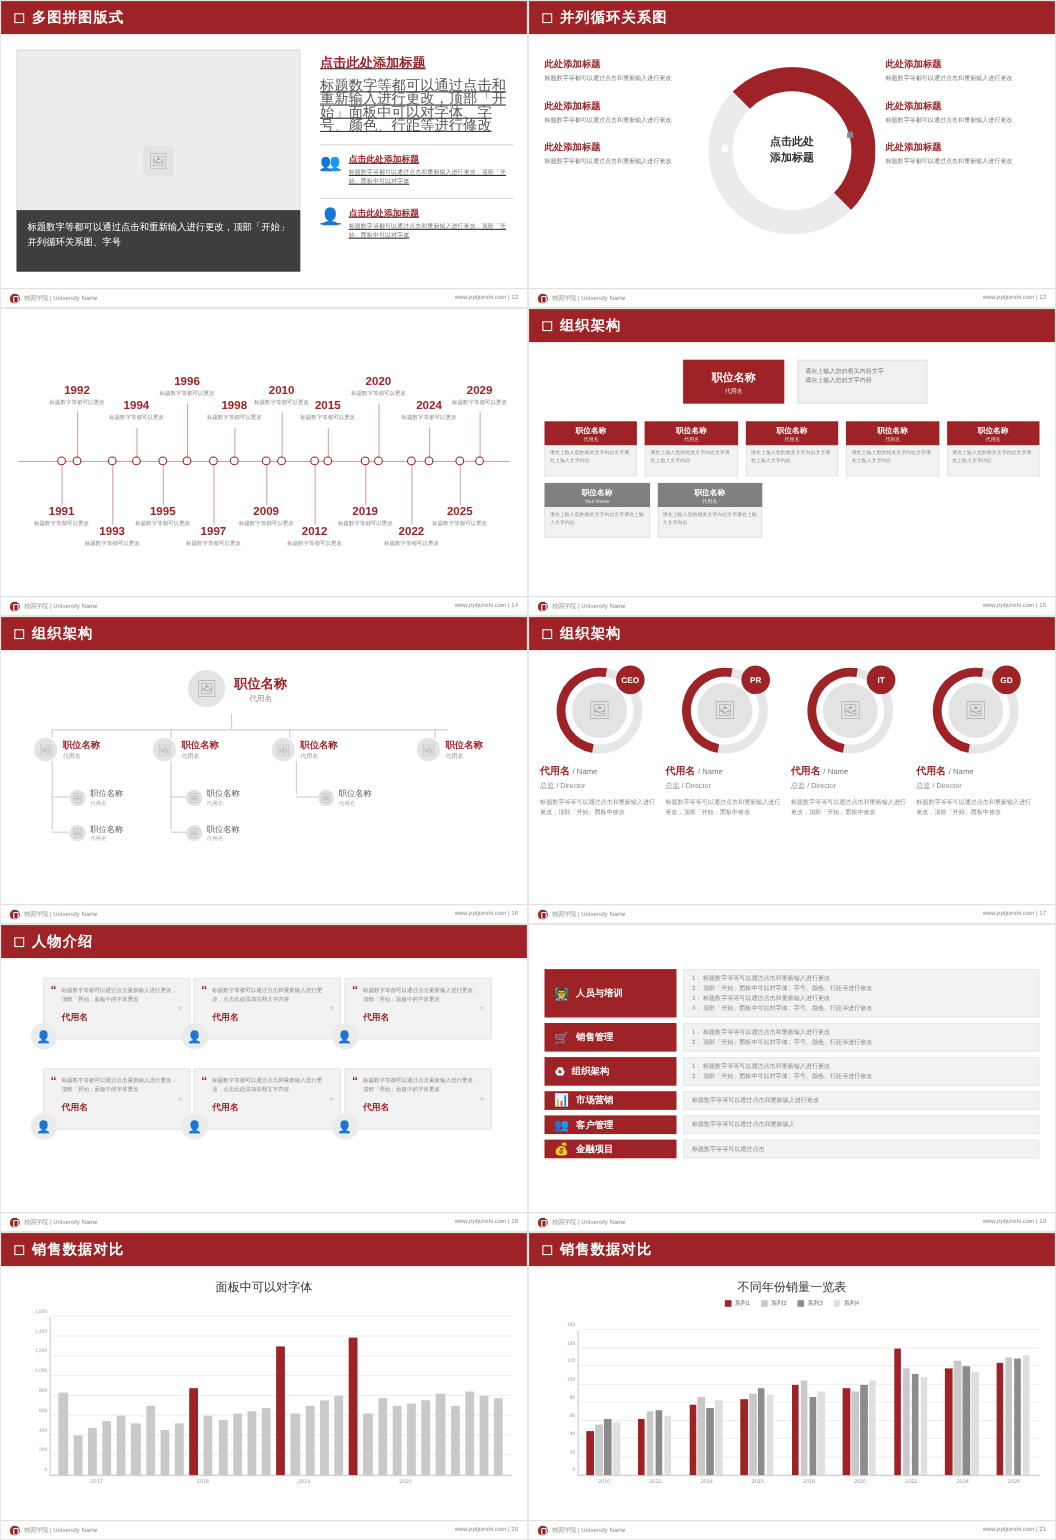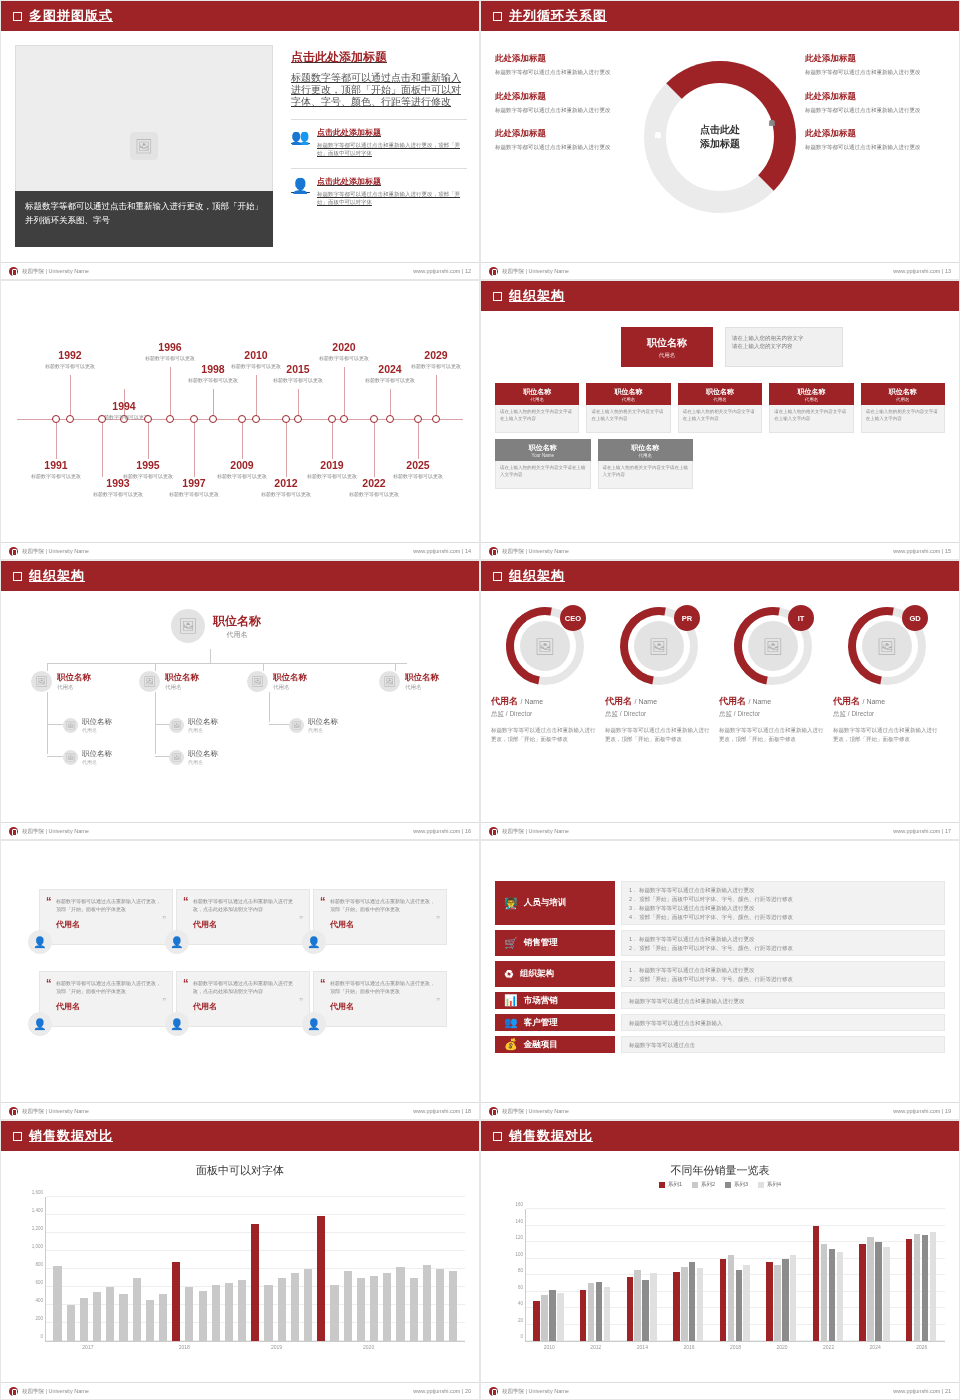--- a/index.html
+++ b/index.html
@@ -33,21 +33,20 @@
   }
   .hdr .sq {
     width: 9px; height: 9px;
     border: 1.5px solid #fff;
     margin-right: 7px;
     flex: 0 0 auto;
   }
   .hdr .t {
     font-size: 13px; font-weight: bold;
     letter-spacing: 1px;
-    text-decoration: underline;
   }
   
   .ftr {
     position: absolute; left:0; right:0; bottom:0;
     height: 17px;
     border-top: 1px solid #ddd;
     display: flex; align-items:center;
     padding: 0 8px;
     font-size: 5.5px; color:#8a8a8a;
   }
@@ -76,21 +75,21 @@
     background:#ededed; border:1px solid #ddd;
     display:flex; align-items:center; justify-content:center;
   }
   .s1-caption {
     position:absolute; left:14px; top:160px; width:258px; height:56px;
     background:#3f3f3f; color:#fff; font-size:8.5px; line-height:14px;
     padding:8px 10px;
   }
   .s1-right { position:absolute; left:290px; top:18px; right:12px;text-decoration:underline; }
   .s1-title { color:#9e2327; font-size:12px; font-weight:bold; margin-bottom:6px; }
-  .s1-p { font-size:10px; line-height:12px; color:#555; }
+  .s1-p { font-size:13px; line-height:12px; color:#555; }
   .s1-item { display:flex; gap:7px; margin-top:11px; border-top:1px solid #ddd; padding-top:7px; }
   .s1-item .ic { width:19px;height:19px;flex:0 0 auto; color:#9e2327; font-size:15px; line-height:19px; text-align:center;}
   .s1-item .tx .h { color:#9e2327; font-size:8px; font-weight:bold; }
   .s1-item .tx .d { font-size:5.5px; color:#777; line-height:8px; margin-top:3px;}
 
   
   .s2-col { position:absolute; top:22px; width:140px; }
   .s2-col.l { left:14px; } .s2-col.r { right:14px; }
   .s2-box { margin-bottom:14px; }
   .s2-box .h { color:#9e2327; font-size:8.5px; font-weight:bold; }
@@ -293,21 +292,21 @@
     <div class="body" id="tl-body">
       <div class="tl-line"></div>
     <div class="tl-stem" style="left: 69px; top: 64px; height: 44px;"></div>
         <div class="tl-dot" style="left: 65px;"></div>
         <div class="tl-node" style="left: 40px; top: 38px;">
           <div class="y">1992</div>
           <div class="d">标题数字等都可以更改</div>
         </div>
         <div class="tl-stem" style="left: 123px; top: 78px; height: 30px;"></div>
         <div class="tl-dot" style="left: 119px;"></div>
-        <div class="tl-node" style="left: 94px; top: 52px; margin-top: 37px;">
+        <div class="tl-node" style="left: 94px; top: 52px;">
           <div class="y">1994</div>
           <div class="d">标题数字等都可以更改</div>
         </div>
         <div class="tl-stem" style="left: 169px; top: 56px; height: 52px;"></div>
         <div class="tl-dot" style="left: 165px;"></div>
         <div class="tl-node" style="left: 140px; top: 30px;">
           <div class="y">1996</div>
           <div class="d">标题数字等都可以更改</div>
         </div>
         <div class="tl-stem" style="left: 212px; top: 78px; height: 30px;"></div>
@@ -347,21 +346,21 @@
           <div class="d">标题数字等都可以更改</div>
         </div>
         <div class="tl-stem" style="left: 55px; top: 108px; height: 40px;"></div>
         <div class="tl-dot" style="left: 51px;"></div>
         <div class="tl-node" style="left: 26px; top: 148px;">
           <div class="y">1991</div>
           <div class="d">标题数字等都可以更改</div>
         </div>
         <div class="tl-stem" style="left: 101px; top: 108px; height: 58px;"></div>
         <div class="tl-dot" style="left: 97px;"></div>
-        <div class="tl-node" style="left: 88px; top: 166px;">
+        <div class="tl-node" style="left: 72px; top: 166px;">
           <div class="y">1993</div>
           <div class="d">标题数字等都可以更改</div>
         </div>
         <div class="tl-stem" style="left: 147px; top: 108px; height: 40px;"></div>
         <div class="tl-dot" style="left: 143px;"></div>
         <div class="tl-node" style="left: 118px; top: 148px;">
           <div class="y">1995</div>
           <div class="d">标题数字等都可以更改</div>
         </div>
         <div class="tl-stem" style="left: 193px; top: 108px; height: 58px;"></div>
@@ -643,20 +642,24 @@
       <span class="logo"></span>
       <span>校园学院 | University Name</span>
       <span class="right">
         <span>www.pptjunshi.com</span>
         <span> | </span><span>17</span>
       </span>
     </div>
   </div>
 
   <div class="slide">
+    <div class="hdr">
+      <span class="sq"></span>
+      <span class="t">人物介绍</span>
+    </div>
     <div class="body" id="s7-body">
         <div class="p7" style="left: 38px; top: 18px;">
           <div class="card">
             <span class="q1">“</span>
             <span class="q2">”</span>
             <div class="tx">标题数字等都可以通过点击重新输入进行更改，顶部「开始」面板中的字体更改</div>
             <div class="nm">代用名</div>
             <div class="av">👤</div>
           </div>
         </div>

